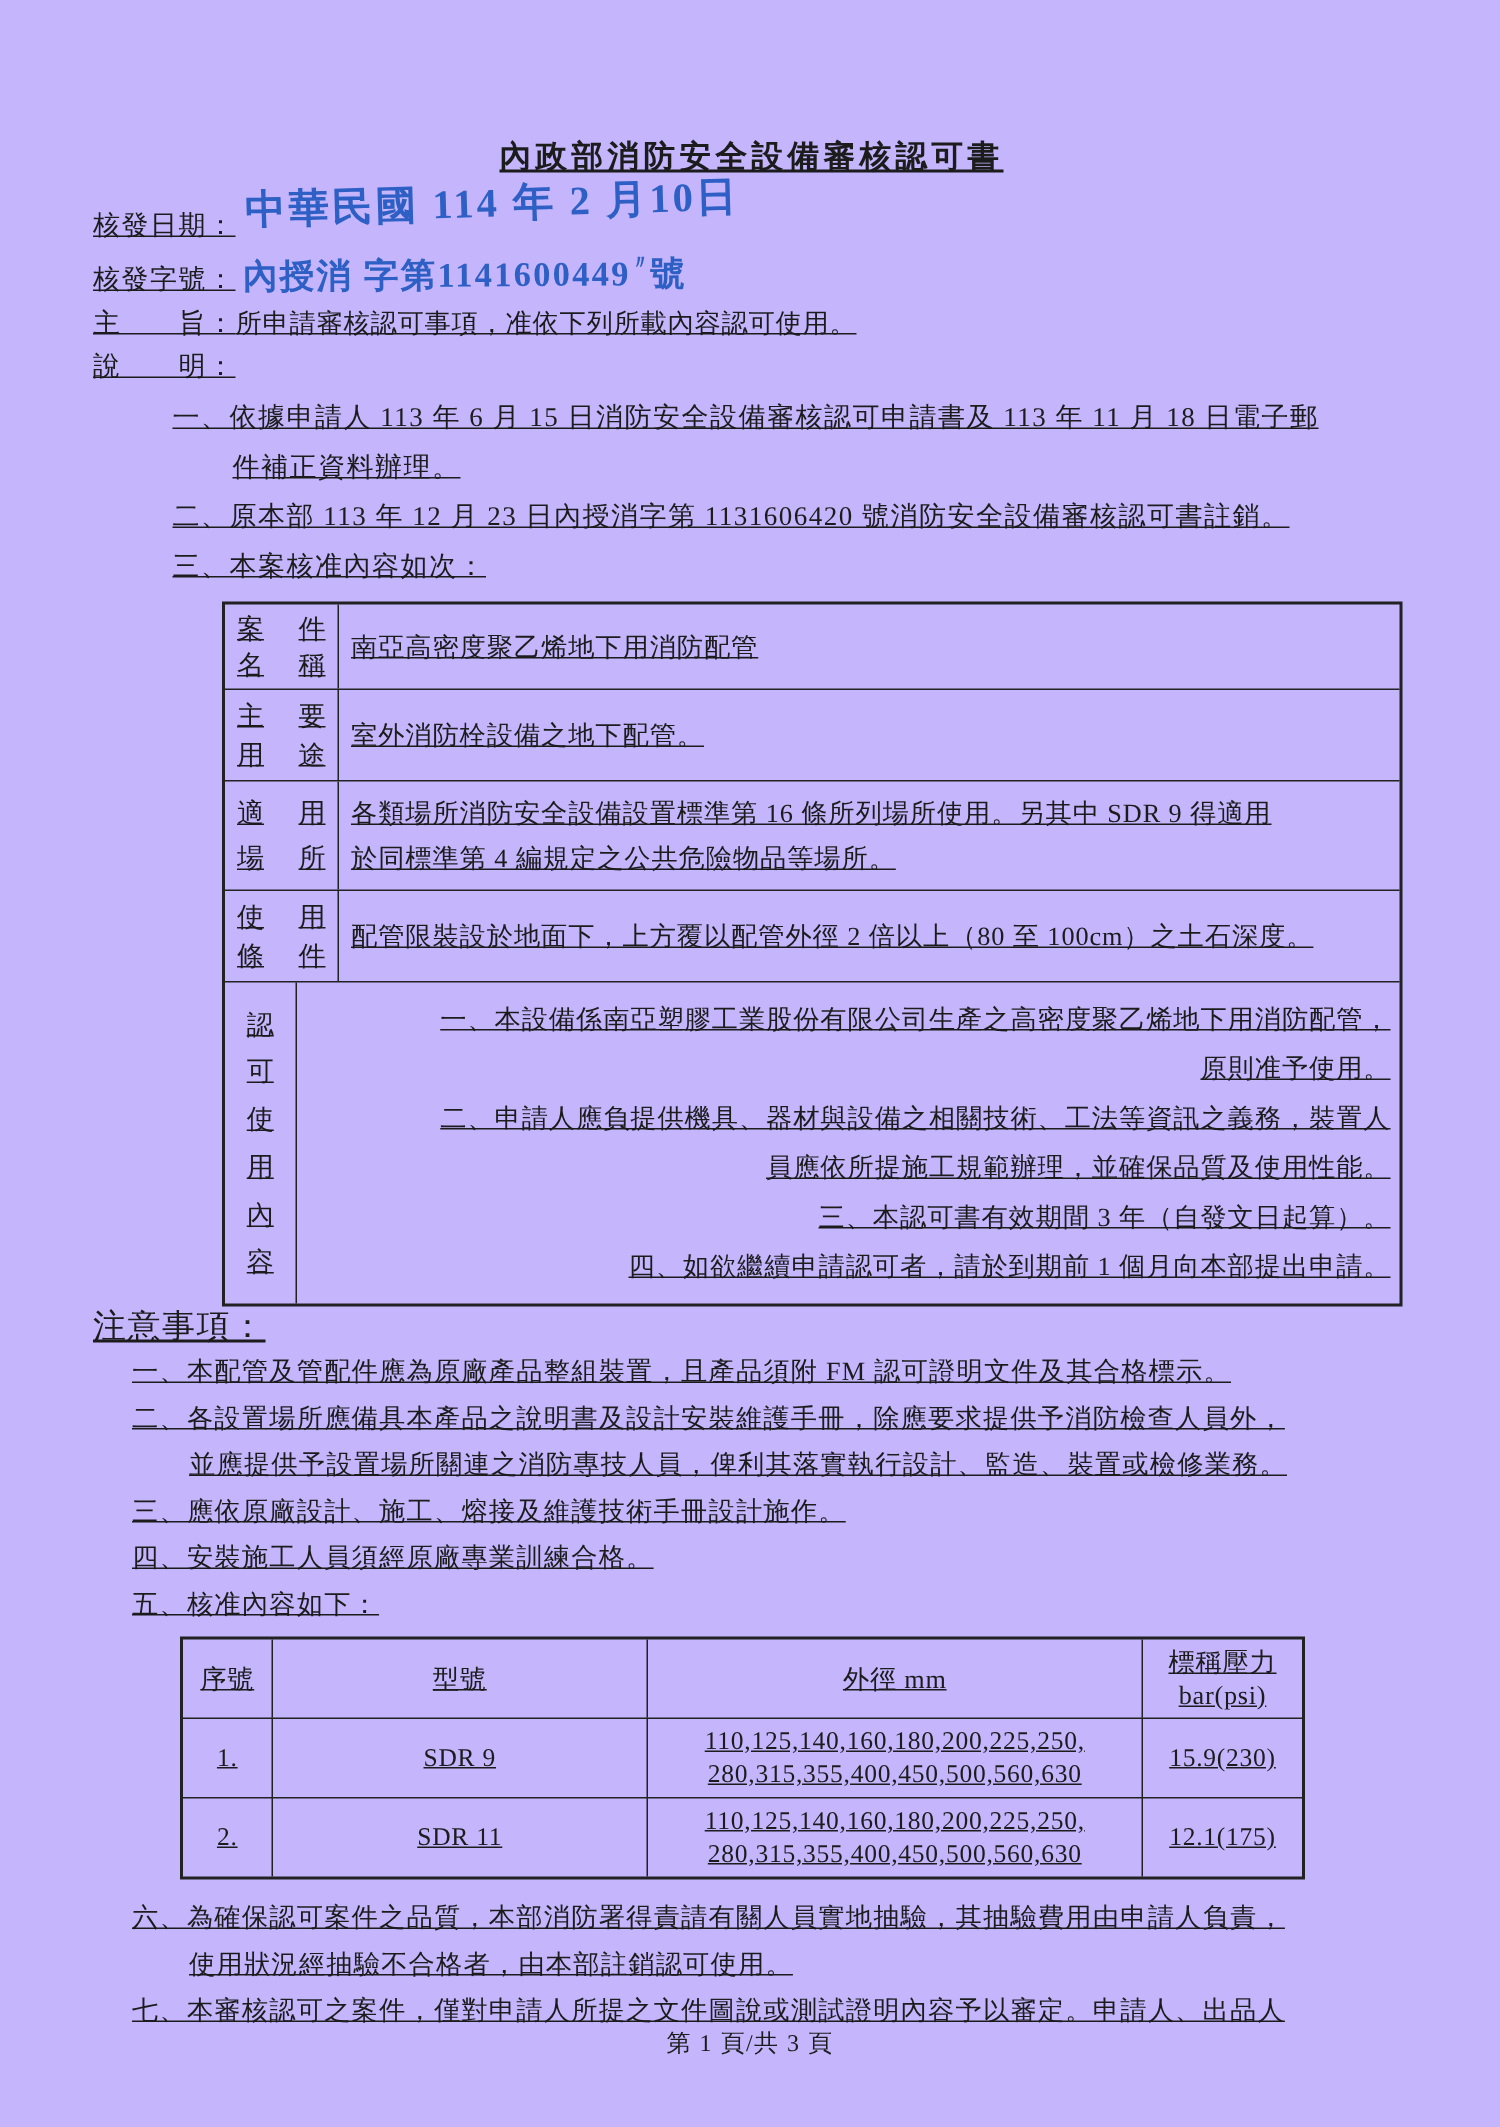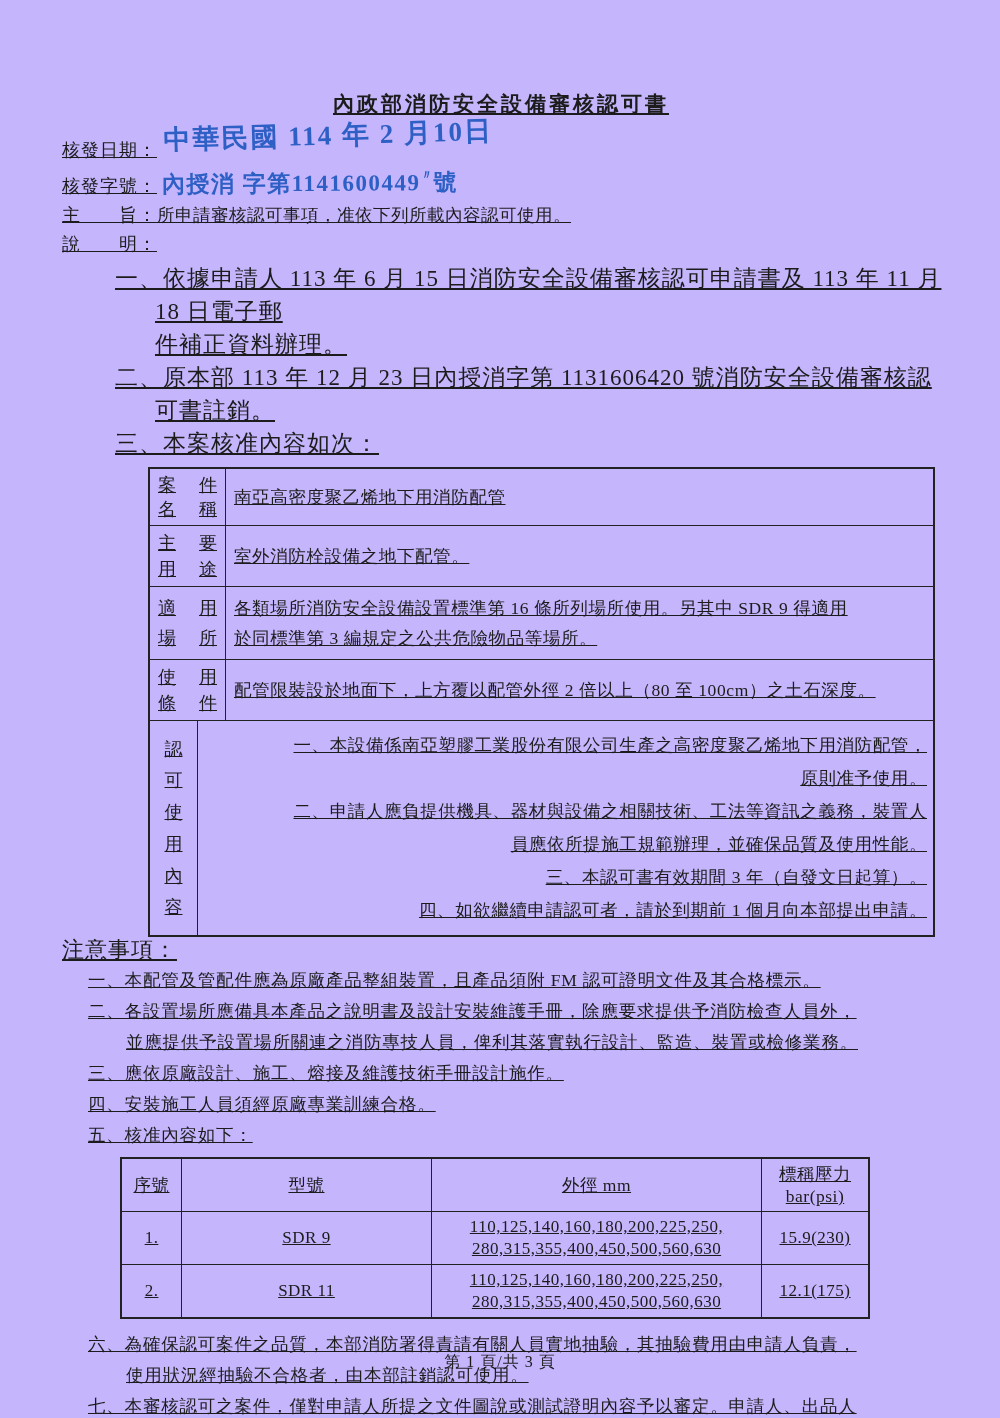--- a/index.html
+++ b/index.html
@@ -40,21 +40,21 @@
   }
   .stamp-no{
     position:absolute;left:100px;bottom:-2px;
     font-size:23px;letter-spacing:1.5px;
     transform:rotate(-0.4deg);transform-origin:left bottom;
   }
   .stamp-mark{font-size:13px;position:relative;top:-11px;letter-spacing:0;}
   
   .expl-list{margin:6px 0 0 53px;width:828px;}
   .expl-item{
-    font-size:23px;line-height:33px;letter-spacing:1px;
+    font-size:18px;line-height:33px;letter-spacing:1px;
     padding-left:40px;text-indent:-40px;white-space:pre-line;
   }
   
   .t1{
     margin:7px 0 0 86px;width:787px;
     border:2px solid #222;box-sizing:border-box;
   }
   .t1-row{display:flex;border-top:1.5px solid #222;}
   .t1-row:first-child{border-top:none;}
   .t1-label{
@@ -173,21 +173,21 @@
     </div>
 
     <div class="t1-row rC">
       <div class="t1-label">
         <span>適</span>
         <span>用</span>
         <span>場</span>
         <span>所</span>
       </div>
       <div class="t1-content">各類場所消防安全設備設置標準第 16 條所列場所使用。另其中 SDR 9 得適用
-於同標準第 3 編規定之公共危險物品等場所。</div>
+於同標準第 4 編規定之公共危險物品等場所。</div>
     </div>
 
     <div class="t1-row rD">
       <div class="t1-label">
         <span>使</span>
         <span>用</span>
         <span>條</span>
         <span>件</span>
       </div>
       <div class="t1-content">配管限裝設於地面下，上方覆以配管外徑 2 倍以上（80 至 100cm）之土石深度。</div>

